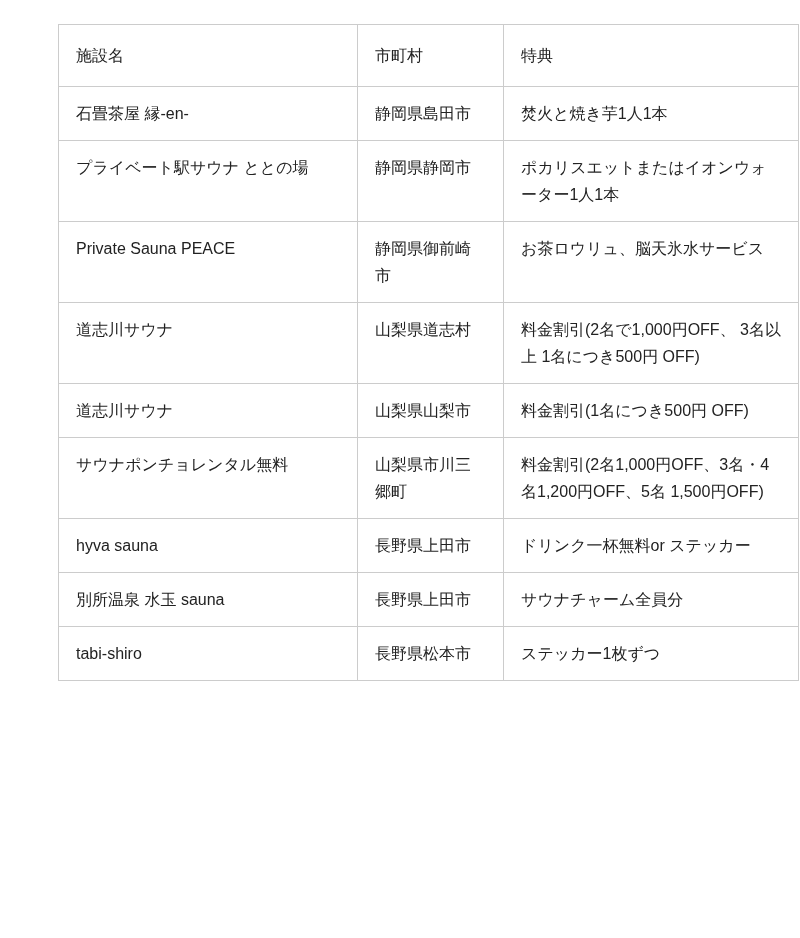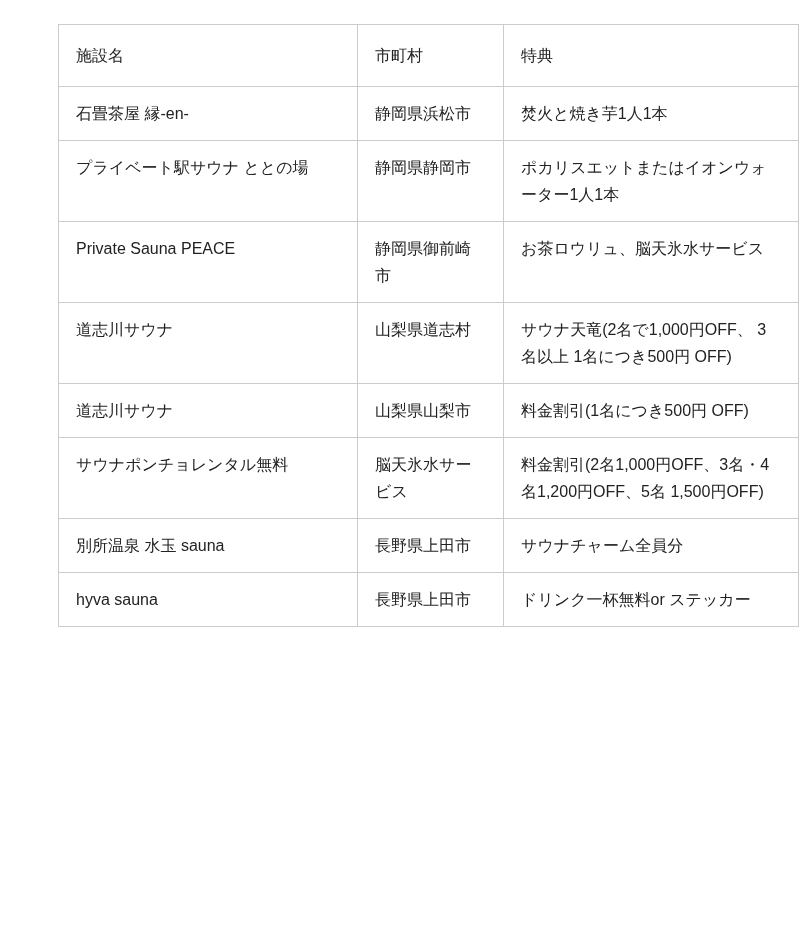--- a/index.html
+++ b/index.html
@@ -59,64 +59,69 @@
     <thead>
       <tr>
         <th>施設名</th>
         <th>市町村</th>
         <th>特典</th>
       </tr>
     </thead>
     <tbody>
   <tr>
     <td>石畳茶屋 縁-en-</td>
-    <td>静岡県浜松市</td>
+    <td>静岡県島田市</td>
     <td>焚火と焼き芋1人1本</td>
   </tr>
 
   <tr>
     <td>プライベート駅サウナ ととの場</td>
     <td>静岡県静岡市</td>
     <td>ポカリスエットまたはイオンウォーター1人1本</td>
   </tr>
 
   <tr>
     <td>Private Sauna PEACE</td>
     <td>静岡県御前崎市</td>
     <td>お茶ロウリュ、脳天氷水サービス</td>
   </tr>
 
 
   <tr>
     <td>道志川サウナ</td>
     <td>山梨県道志村</td>
-    <td>サウナ天竜(2名で1,000円OFF、 3名以上 1名につき500円 OFF)</td>
+    <td>料金割引(2名で1,000円OFF、 3名以上 1名につき500円 OFF)</td>
   </tr>
 
   <tr>
     <td>道志川サウナ</td>
     <td>山梨県山梨市</td>
     <td>料金割引(1名につき500円 OFF)</td>
   </tr>
 
   <tr>
     <td>サウナポンチョレンタル無料</td>
-    <td>脳天氷水サービス</td>
+    <td>山梨県市川三郷町</td>
     <td>料金割引(2名1,000円OFF、3名・4名1,200円OFF、5名 1,500円OFF)</td>
   </tr>
 
+
+  <tr>
+    <td>hyva sauna</td>
+    <td>長野県上田市</td>
+    <td>ドリンク一杯無料or ステッカー</td>
+  </tr>
 
   <tr>
     <td>別所温泉 水玉 sauna</td>
     <td>長野県上田市</td>
     <td>サウナチャーム全員分</td>
   </tr>
 
   <tr>
-    <td>hyva sauna</td>
-    <td>長野県上田市</td>
-    <td>ドリンク一杯無料or ステッカー</td>
+    <td>tabi-shiro</td>
+    <td>長野県松本市</td>
+    <td>ステッカー1枚ずつ</td>
   </tr>
-
 
 </tbody>
   </table>
 </div>
 
 </body></html>

